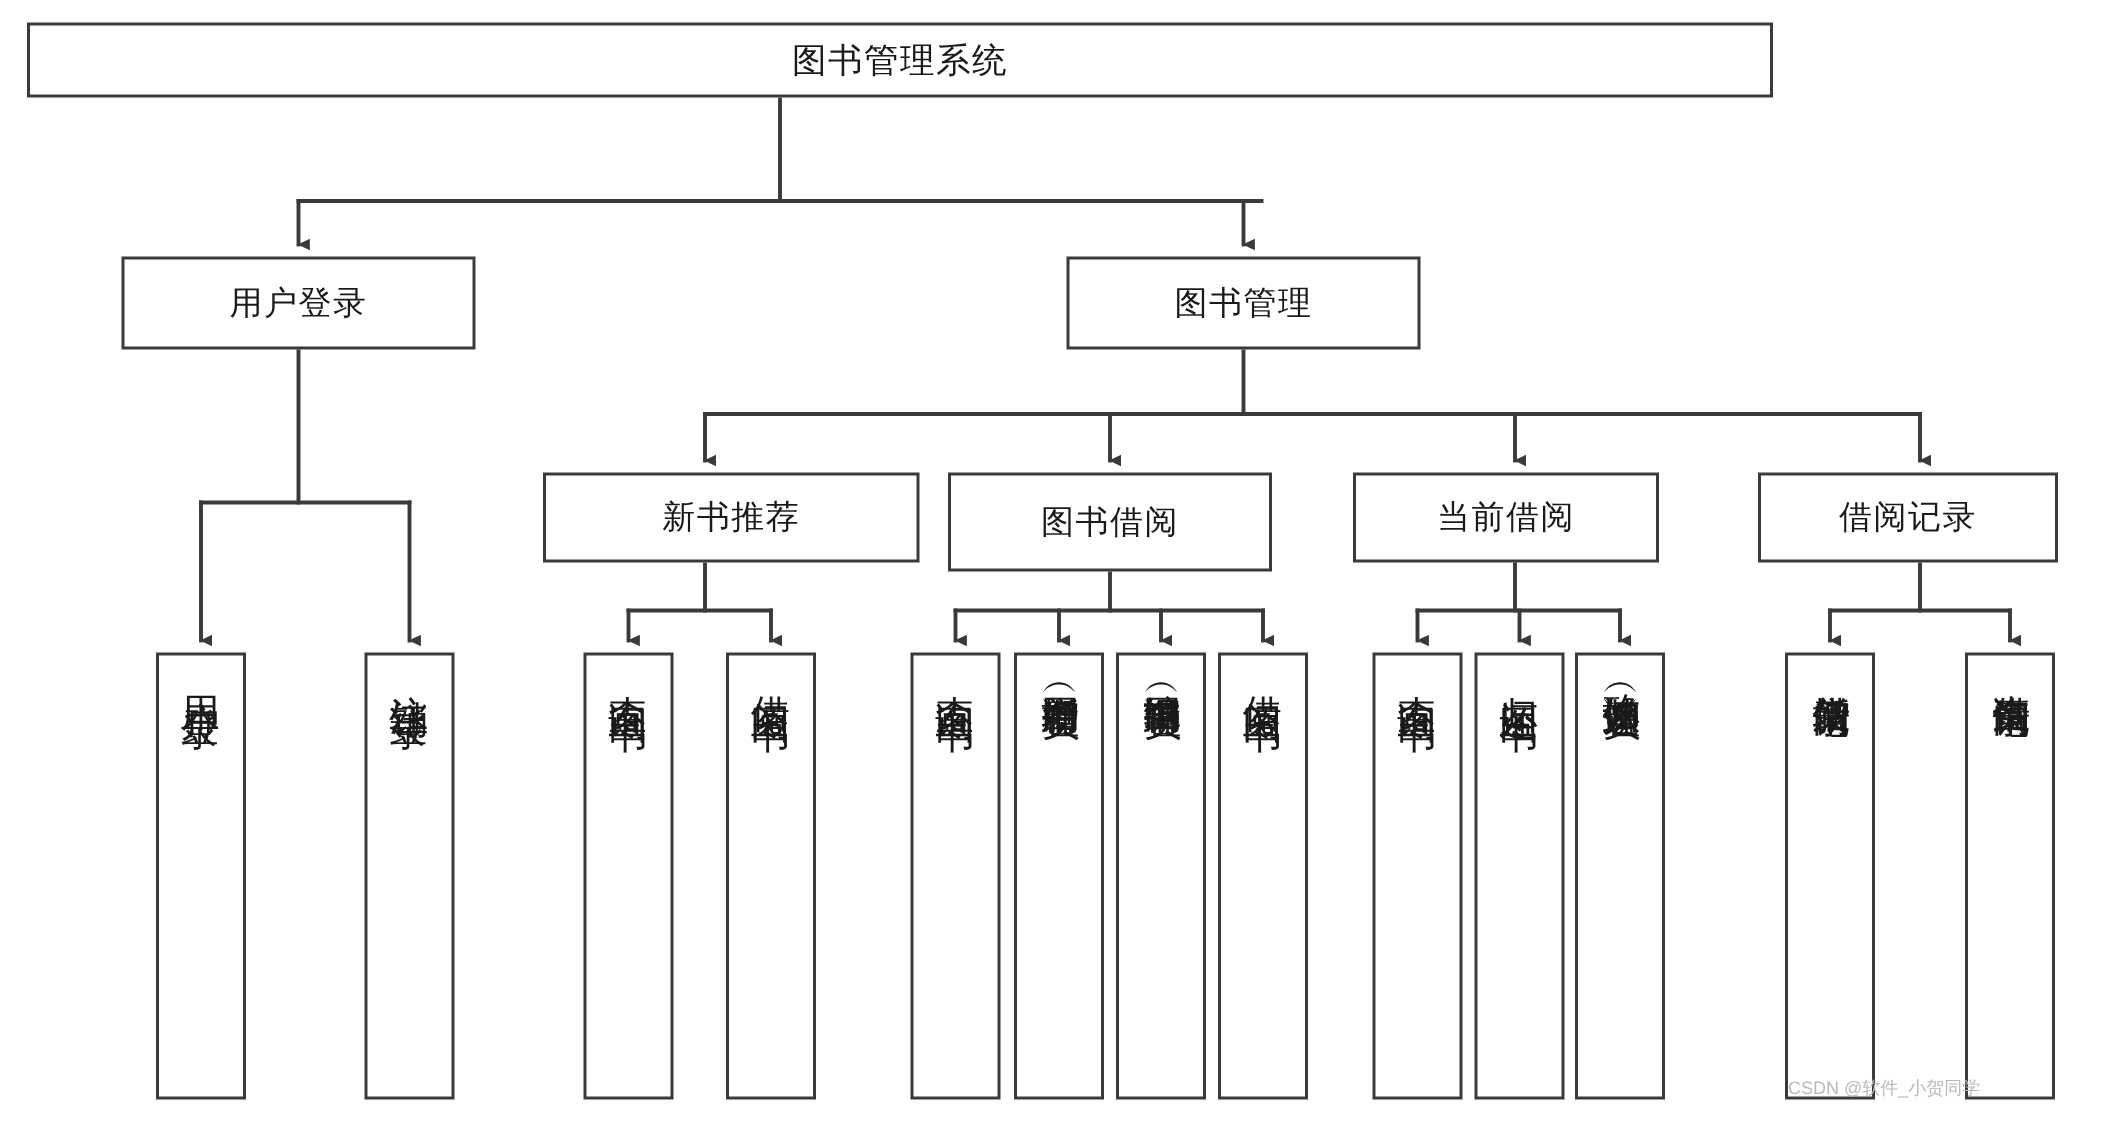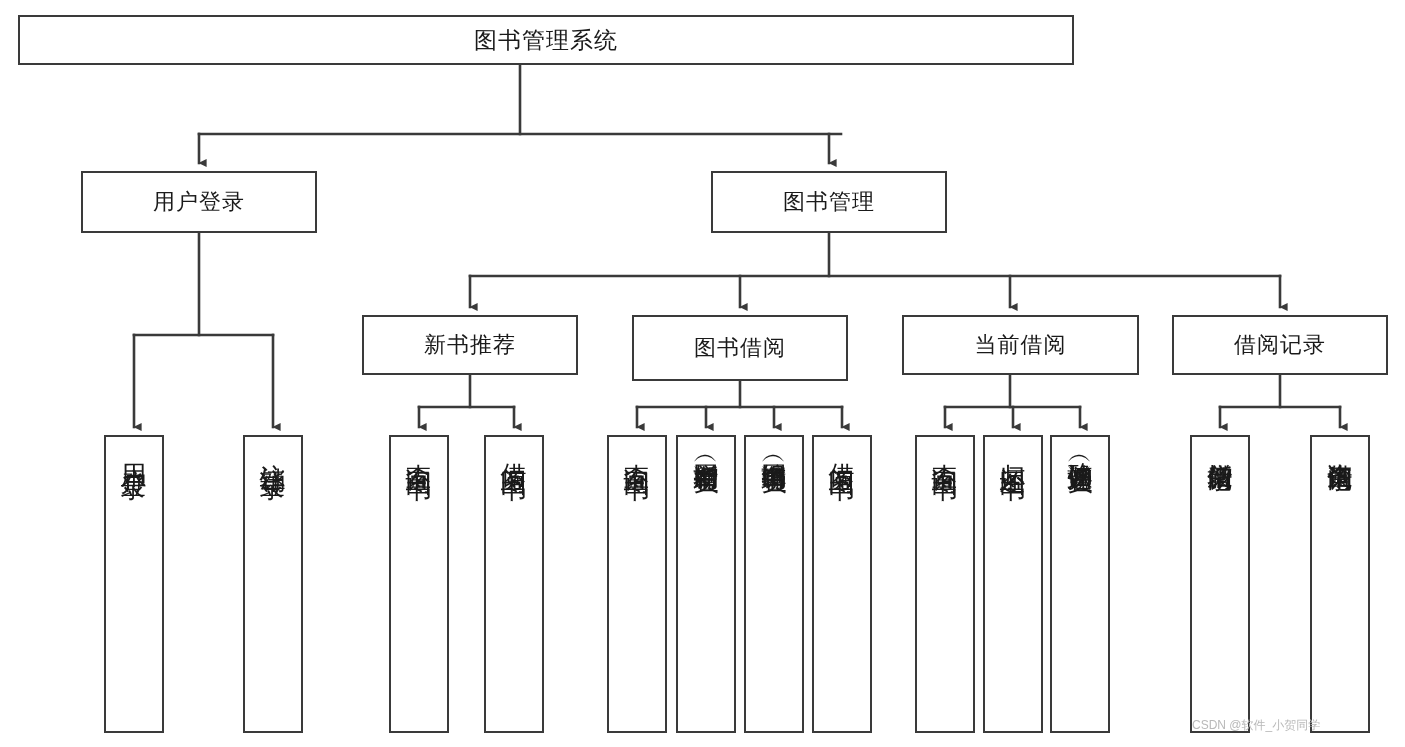--- a/index.html
+++ b/index.html
@@ -122,41 +122,41 @@
       <path d="M 1013 407 L 1013 427" marker-end="url(#arrowhead)"></path>
       <path d="M 1080 407 L 1080 427" marker-end="url(#arrowhead)"></path>
 
       <path d="M 1280 375 L 1280 407"></path>
       <path d="M 1220 407 L 1340 407"></path>
       <path d="M 1220 407 L 1220 427" marker-end="url(#arrowhead)"></path>
       <path d="M 1340 407 L 1340 427" marker-end="url(#arrowhead)"></path>
     </g>
   </svg>
 
-  <div class="node horiz root" id="node-root" style="left: 18px; top: 15px; width: 1056px; height: 50px;">
+  <div class="node horiz root" id="node-root" style="left: 18px; top: 15px; width: 1164px; height: 50px;">
     <span class="node-label">图书管理系统</span>
   </div>
 
   <div class="node horiz" id="node-user-login" style="left: 81px; top: 171px; width: 236px; height: 62px;">
     <span class="node-label">用户登录</span>
   </div>
   <div class="node horiz" id="node-book-manage" style="left: 711px; top: 171px; width: 236px; height: 62px;">
     <span class="node-label">图书管理</span>
   </div>
 
-  <div class="node horiz" id="node-new-book-rec" style="left: 362px; top: 315px; width: 216px; height: 60px;">
+  <div class="node horiz" id="node-new-book-rec" style="left: 362px; top: 315px; width: 251px; height: 60px;">
     <span class="node-label">新书推荐</span>
   </div>
   <div class="node horiz" id="node-book-borrow" style="left: 632px; top: 315px; width: 216px; height: 66px;">
     <span class="node-label">图书借阅</span>
   </div>
-  <div class="node horiz" id="node-current-borrow" style="left: 902px; top: 315px; width: 237px; height: 60px;">
+  <div class="node horiz" id="node-current-borrow" style="left: 902px; top: 315px; width: 204px; height: 60px;">
     <span class="node-label">当前借阅</span>
   </div>
-  <div class="node horiz" id="node-borrow-record" style="left: 1172px; top: 315px; width: 216px; height: 60px;">
+  <div class="node horiz" id="node-borrow-record" style="left: 1172px; top: 315px; width: 200px; height: 60px;">
     <span class="node-label">借阅记录</span>
   </div>
 
   <div id="leaf-container">
       <div class="node vert" id="leaf-user-login" style="left: 104px; top: 435px; width: 60px; height: 298px;">
         <span class="node-label">用户登录</span>
       </div>
       <div class="node vert" id="leaf-logout-login" style="left: 243px; top: 435px; width: 60px; height: 298px;">
         <span class="node-label">注销登录</span>
       </div>

